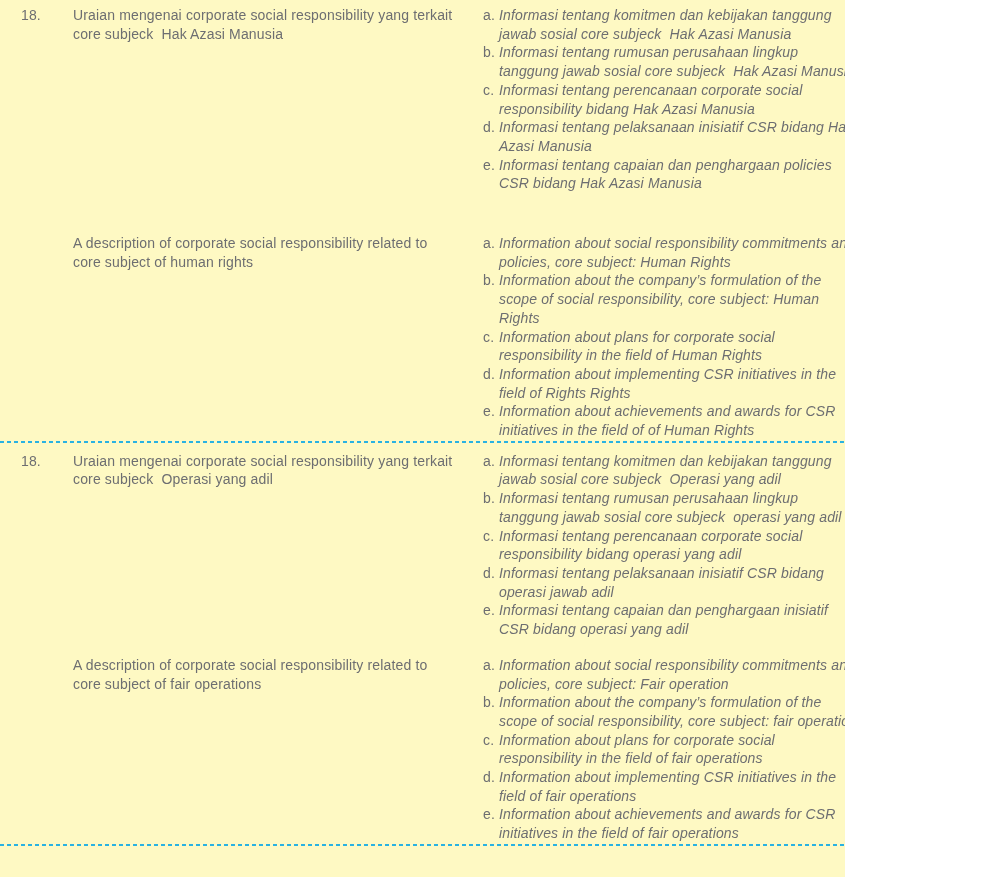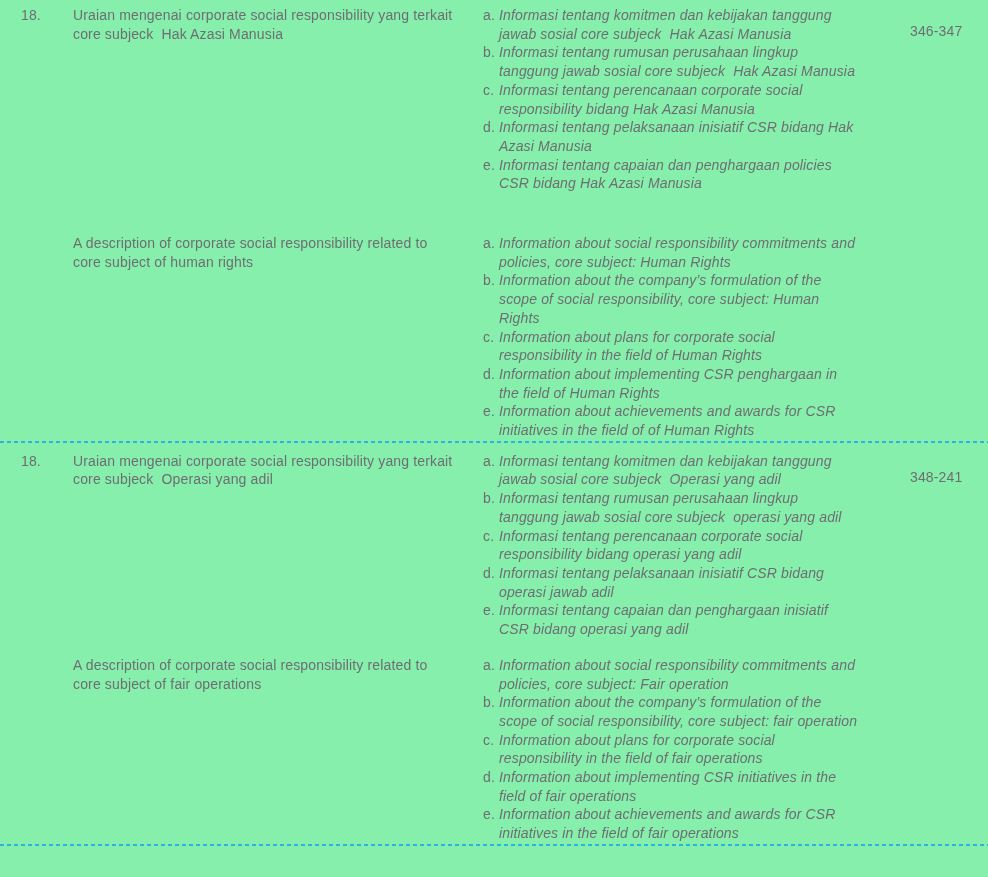--- a/index.html
+++ b/index.html
@@ -2,23 +2,23 @@
 <html style="--text: #6d6e71; --accent: #29b2e2;"><head>
 <meta charset="utf-8">
 <style>
   :root{
     --text: #6d6e71;
     --accent: #29b2e2;
   }
   html,body{margin:0;padding:0;background:#fff;}
   .page{
     position:relative;
-    width:988px;
+    width:845px;
     height:877px;
-    background:#86efac;
+    background:#fef9c3;
     color:var(--text);
     font-family:"Liberation Sans", sans-serif;
     font-size:14px;
     line-height:18.7px;
     letter-spacing:0.15px;
     overflow:hidden;
   }
   .row{width:100%;}
   .row-18{padding-top:6px;}
   .row-19{padding-top:9px;}
@@ -96,21 +96,21 @@
         <div class="item">
           <span class="letter">b.</span>
           <span class="itext">Information about the company’s formulation of the scope of social responsibility, core subject: Human Rights</span>
         </div>
         <div class="item">
           <span class="letter">c.</span>
           <span class="itext">Information about plans for corporate social responsibility in the field of Human Rights</span>
         </div>
         <div class="item">
           <span class="letter">d.</span>
-          <span class="itext">Information about implementing CSR penghargaan in the field of Human Rights</span>
+          <span class="itext">Information about implementing CSR initiatives in the field of Rights Rights</span>
         </div>
         <div class="item">
           <span class="letter">e.</span>
           <span class="itext">Information about achievements and awards for CSR initiatives in the field of of Human Rights</span>
         </div>
       </div>
       <div class="cell pageref"></div>
     </div>
 
   </section>

